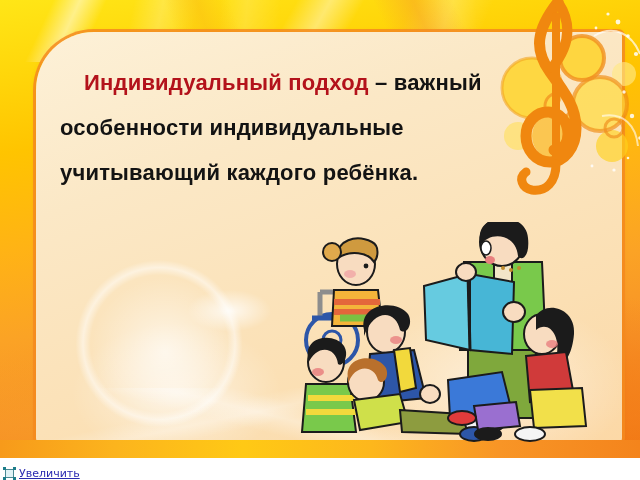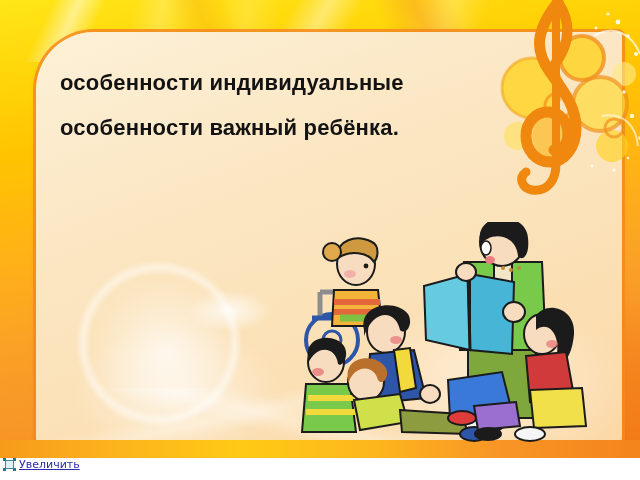--- a/index.html
+++ b/index.html
@@ -72,21 +72,21 @@
 
   
   .illus { position:absolute; left:290px; top:222px; width:300px; height:220px; z-index:5; }
 
   
   .band { position:absolute; left:0; bottom:0; width:640px; height:18px;
           background:linear-gradient(90deg,#f79a1a 0%,#fcb41d 18%,#ffc915 38%,#fdb71c 58%,#f89526 78%,#f4841c 100%); }
 
   
   .linkbar { position:absolute; left:0; top:458px; width:640px; height:22px; background:#fff;
-             display:flex; align-items:flex-start; padding-left:3px; }
+             display:flex; align-items:flex-end; padding-left:3px; }
   .ph-icon { width:13px; height:13px; position:relative; flex:0 0 auto; margin-right:3px; }
   .ph-icon .box { position:absolute; left:2px; top:2px; width:9px; height:9px;
                   background:#dff3f6; border:1px solid #4a8a94; }
   .ph-icon .dot { position:absolute; width:3px; height:3px; background:#1c7d8a; }
   .ph-icon .d1{left:0;top:0;} .ph-icon .d2{right:0;top:0;}
   .ph-icon .d3{left:0;bottom:0;} .ph-icon .d4{right:0;bottom:0;}
   .zoom-link { font-size:11px; color:#2a2ab0; text-decoration:underline; cursor:pointer;
                font-family:"DejaVu Sans", sans-serif; line-height:13px; }
 </style>
 </head>
@@ -96,22 +96,25 @@
 
   <div class="slide">
 
     <div class="rays"></div>
     <div class="rays-b"></div>
 
     <div class="panel">
       <div class="panel-glow"></div>
 
       <div class="textbox">
+        <div class="tline first">
+          <span class="hl">Индивидуальный подход</span><span> – важный</span>
+        </div>
         <div class="tline">особенности индивидуальные</div>
-        <div class="tline">особенности важный ребёнка.</div>
+        <div class="tline">учитывающий каждого ребёнка.</div>
       </div>
     </div>
 
     <svg class="clef" viewBox="0 0 150 210">
       <g opacity="0.92">
         <circle cx="36" cy="92" r="30" fill="#ffd21e" opacity=".85"></circle>
         <circle cx="86" cy="62" r="22" fill="#ffcf12" opacity=".8"></circle>
         <circle cx="104" cy="108" r="27" fill="#ffd93a" opacity=".75"></circle>
         <circle cx="60" cy="140" r="24" fill="#fbb515" opacity=".7"></circle>
         <circle cx="116" cy="150" r="16" fill="#ffd21e" opacity=".7"></circle>

